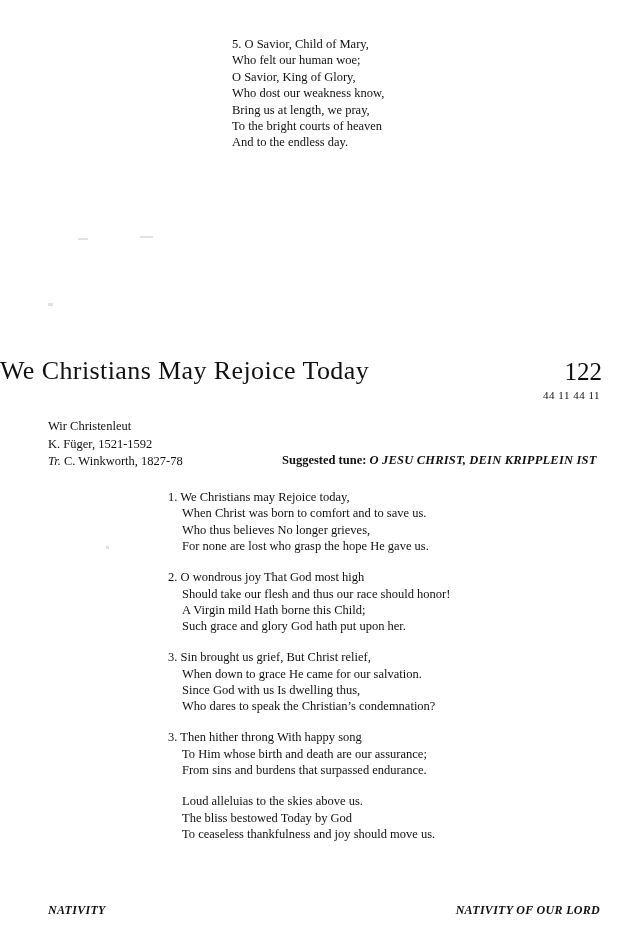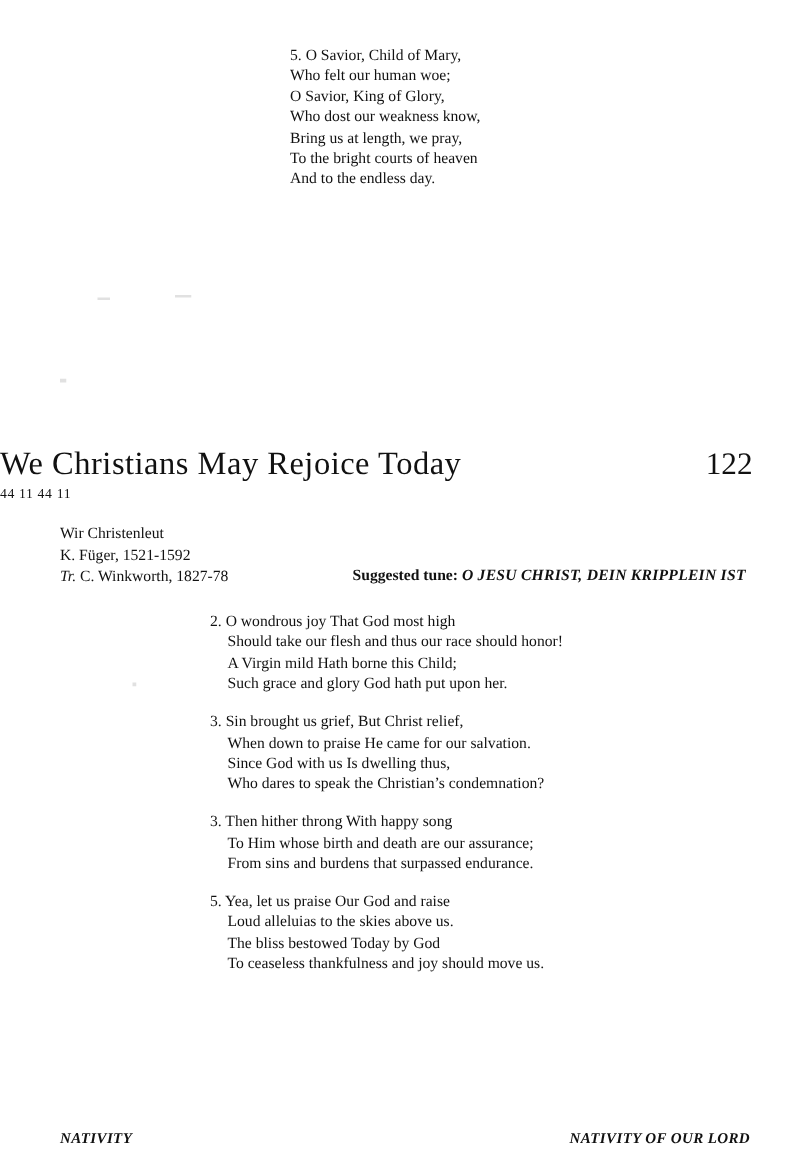--- a/index.html
+++ b/index.html
@@ -65,21 +65,21 @@
     position: absolute;
     right: 38px;
     top: 2px;
     font-size: 25px;
   }
   .meter {
     position: absolute;
     left: 0;
     top: 33px;
     width: 600px;
-    text-align: left;
+    text-align: right;
     font-size: 11px;
     letter-spacing: .5px;
   }
 
   
   .attrib {
     position: absolute;
     left: 48px;
     top: 418px;
     font-size: 12.5px;
@@ -173,43 +173,48 @@
     <div><span class="it">Tr.</span> <span>C. Winkworth, 1827-78</span></div>
   </div>
 
   <div class="tune-line">
     <span>Suggested tune:</span>
     <span class="tune-name">O JESU CHRIST, DEIN KRIPPLEIN IST</span>
   </div>
 
   <div class="stanzas">
 
+    <div class="stanza">
+      <div class="ln first">1. We Christians may Rejoice today,</div>
+      <div class="ln">When Christ was born to comfort and to save us.</div>
+      <div class="ln">Who thus believes No longer grieves,</div>
+      <div class="ln">For none are lost who grasp the hope He gave us.</div>
+    </div>
 
     <div class="stanza">
       <div class="ln first">2. O wondrous joy That God most high</div>
       <div class="ln">Should take our flesh and thus our race should honor!</div>
       <div class="ln">A Virgin mild Hath borne this Child;</div>
       <div class="ln">Such grace and glory God hath put upon her.</div>
     </div>
 
     <div class="stanza">
       <div class="ln first">3. Sin brought us grief, But Christ relief,</div>
-      <div class="ln">When down to praise He came for our salvation.</div>
+      <div class="ln">When down to grace He came for our salvation.</div>
       <div class="ln">Since God with us Is dwelling thus,</div>
       <div class="ln">Who dares to speak the Christian’s condemnation?</div>
     </div>
 
     <div class="stanza">
       <div class="ln first">3. Then hither throng With happy song</div>
       <div class="ln">To Him whose birth and death are our assurance;</div>
       <div class="ln">From sins and burdens that surpassed endurance.</div>
     </div>
 
     <div class="stanza">
-      <div class="ln first">5. Yea, let us praise Our God and raise</div>
       <div class="ln">Loud alleluias to the skies above us.</div>
       <div class="ln">The bliss bestowed Today by God</div>
       <div class="ln">To ceaseless thankfulness and joy should move us.</div>
     </div>
 
   </div>
 
   <div class="footer-left">NATIVITY</div>
   <div class="footer-right">NATIVITY OF OUR LORD</div>
 

